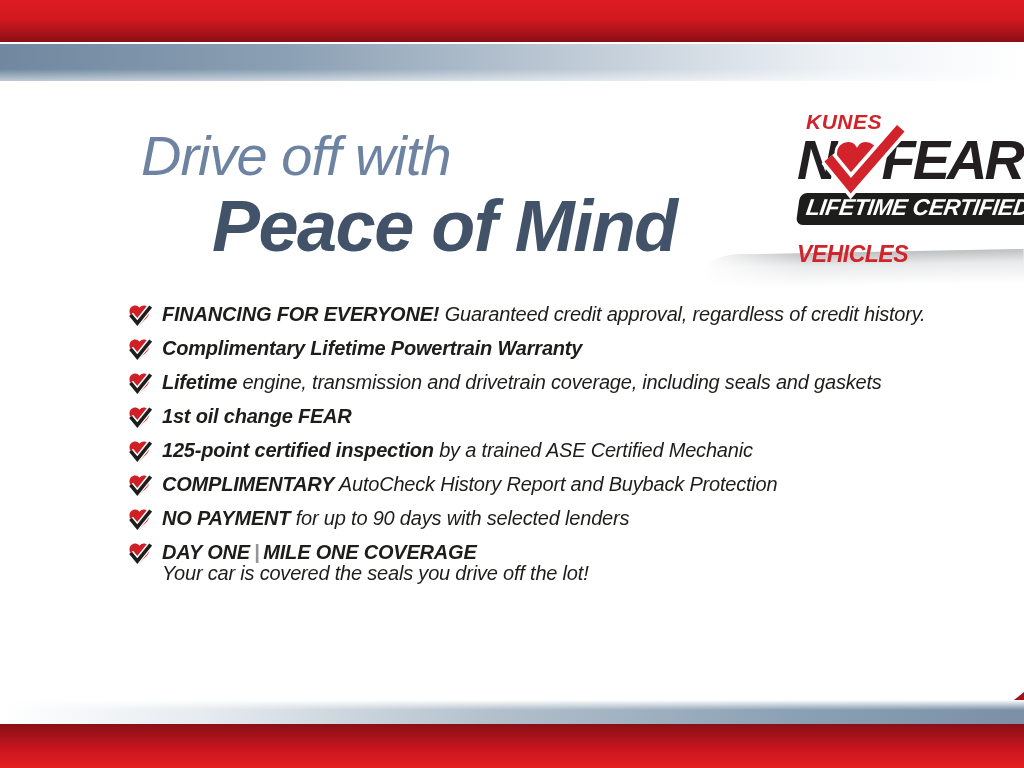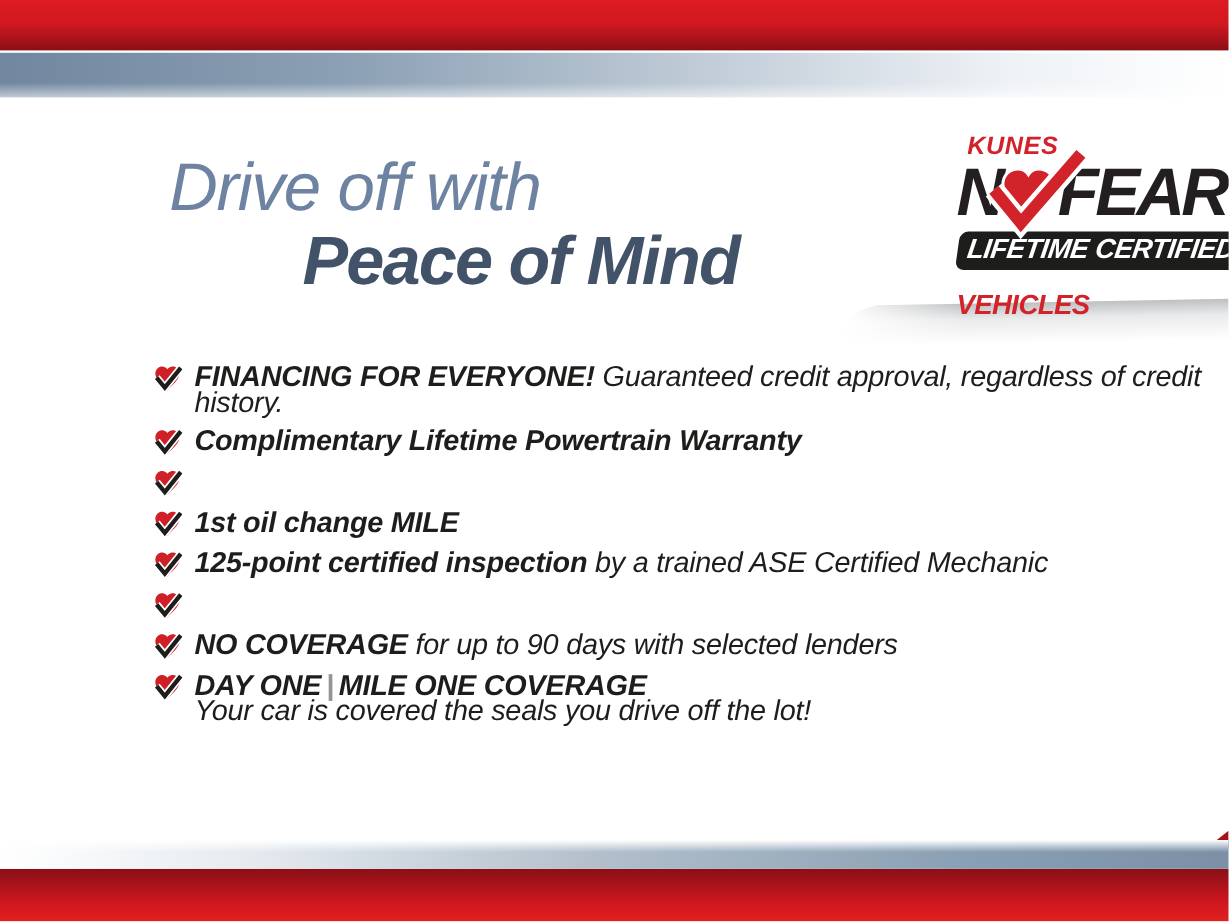--- a/index.html
+++ b/index.html
@@ -51,22 +51,22 @@
   }
 
   
   .h-line1 {
     position:absolute; left:141px; top:128px; z-index:1;
     font-style:italic; font-weight:400; font-size:56px; line-height:1;
     letter-spacing:-1px; color:#6d83a1; white-space:nowrap;
   }
   .h-line2 {
     position:absolute; left:212px; top:190px; z-index:1;
-    font-style:italic; font-weight:700; font-size:57px; line-height:1;
-    letter-spacing:-1.5px; color:#415269; white-space:nowrap;margin-left:40px;
+    font-style:italic; font-weight:700; font-size:72px; line-height:1;
+    letter-spacing:-1.5px; color:#415269; white-space:nowrap;
   }
 
   
   .logo { position:absolute; left:797px; top:111px; width:234px; z-index:1; }
   .logo-kunes {
     display:block; margin-left:9px;
     font-style:italic; font-weight:700; font-size:21px; line-height:1;
     letter-spacing:.5px; color:#d2232a;
   }
   .logo-row { display:flex; align-items:center; height:56px; margin-top:0; }
@@ -93,21 +93,21 @@
 
   
   .benefits {
     position:absolute; left:127px; top:304px; width:880px; z-index:1;
     list-style:none; margin:0; padding:0;
   }
   .benefit { display:flex; align-items:flex-start; margin-bottom:11px; }
   .b-icon { flex:none; width:25px; height:23px; margin-right:10px; margin-top:0; }
   .b-icon svg { display:block; }
   .b-text {
-    font-style:italic; font-size:24px; line-height:21px; color:#1d1d1b;
+    font-style:italic; font-size:20px; line-height:21px; color:#1d1d1b;
     letter-spacing:-.2px;
   }
   .b-text b { font-weight:700; }
   .pipe { color:#939598; font-weight:700; padding:0 4px; }
   .b-sub { display:block; }
 
   .heart-fill { fill:#cf2027; }
   .chk-under { fill:none; stroke:#ffffff; stroke-width:9; stroke-linejoin:miter; }
   .chk-over  { fill:none; stroke:#1d1d1b; stroke-width:5; stroke-linejoin:miter; }
 </style>
@@ -167,31 +167,32 @@
   </li>
 
   <li class="benefit">
     <span class="b-icon">
       <svg width="25" height="23" viewBox="0 0 34 32">
         <path class="heart-fill" d="M17 30 C13.5 24.5 3 18.5 3 10.5 C3 5 7 2 11 2 C13.8 2 16 3.7 17 5.2 C18 3.7 20.2 2 23 2 C27 2 31 5 31 10.5 C31 18.5 20.5 24.5 17 30 Z"></path>
         <path class="chk-under" d="M4.5 15 L14 26.5 L32.5 3.5"></path>
         <path class="chk-over" d="M4.5 15 L14 26.5 L32.5 3.5"></path>
       </svg>
     </span>
-  </li>
-
-  <li class="benefit">
-    <span class="b-icon">
-      <svg width="25" height="23" viewBox="0 0 34 32">
-        <path class="heart-fill" d="M17 30 C13.5 24.5 3 18.5 3 10.5 C3 5 7 2 11 2 C13.8 2 16 3.7 17 5.2 C18 3.7 20.2 2 23 2 C27 2 31 5 31 10.5 C31 18.5 20.5 24.5 17 30 Z"></path>
-        <path class="chk-under" d="M4.5 15 L14 26.5 L32.5 3.5"></path>
-        <path class="chk-over" d="M4.5 15 L14 26.5 L32.5 3.5"></path>
-      </svg>
-    </span>
-    <span class="b-text"><b>1st oil change MILE</b><span></span></span>
+    <span class="b-text"><b>Lifetime</b><span> engine, transmission and drivetrain coverage, including seals and gaskets</span></span>
+  </li>
+
+  <li class="benefit">
+    <span class="b-icon">
+      <svg width="25" height="23" viewBox="0 0 34 32">
+        <path class="heart-fill" d="M17 30 C13.5 24.5 3 18.5 3 10.5 C3 5 7 2 11 2 C13.8 2 16 3.7 17 5.2 C18 3.7 20.2 2 23 2 C27 2 31 5 31 10.5 C31 18.5 20.5 24.5 17 30 Z"></path>
+        <path class="chk-under" d="M4.5 15 L14 26.5 L32.5 3.5"></path>
+        <path class="chk-over" d="M4.5 15 L14 26.5 L32.5 3.5"></path>
+      </svg>
+    </span>
+    <span class="b-text"><b>1st oil change FEAR</b><span></span></span>
   </li>
 
   <li class="benefit">
     <span class="b-icon">
       <svg width="25" height="23" viewBox="0 0 34 32">
         <path class="heart-fill" d="M17 30 C13.5 24.5 3 18.5 3 10.5 C3 5 7 2 11 2 C13.8 2 16 3.7 17 5.2 C18 3.7 20.2 2 23 2 C27 2 31 5 31 10.5 C31 18.5 20.5 24.5 17 30 Z"></path>
         <path class="chk-under" d="M4.5 15 L14 26.5 L32.5 3.5"></path>
         <path class="chk-over" d="M4.5 15 L14 26.5 L32.5 3.5"></path>
       </svg>
     </span>
@@ -199,32 +200,33 @@
   </li>
 
   <li class="benefit">
     <span class="b-icon">
       <svg width="25" height="23" viewBox="0 0 34 32">
         <path class="heart-fill" d="M17 30 C13.5 24.5 3 18.5 3 10.5 C3 5 7 2 11 2 C13.8 2 16 3.7 17 5.2 C18 3.7 20.2 2 23 2 C27 2 31 5 31 10.5 C31 18.5 20.5 24.5 17 30 Z"></path>
         <path class="chk-under" d="M4.5 15 L14 26.5 L32.5 3.5"></path>
         <path class="chk-over" d="M4.5 15 L14 26.5 L32.5 3.5"></path>
       </svg>
     </span>
-  </li>
-
-
-  <li class="benefit">
-    <span class="b-icon">
-      <svg width="25" height="23" viewBox="0 0 34 32">
-        <path class="heart-fill" d="M17 30 C13.5 24.5 3 18.5 3 10.5 C3 5 7 2 11 2 C13.8 2 16 3.7 17 5.2 C18 3.7 20.2 2 23 2 C27 2 31 5 31 10.5 C31 18.5 20.5 24.5 17 30 Z"></path>
-        <path class="chk-under" d="M4.5 15 L14 26.5 L32.5 3.5"></path>
-        <path class="chk-over" d="M4.5 15 L14 26.5 L32.5 3.5"></path>
-      </svg>
-    </span>
-    <span class="b-text"><b>NO COVERAGE</b><span> for up to 90 days with selected lenders</span></span>
+    <span class="b-text"><b>COMPLIMENTARY</b><span> AutoCheck History Report and Buyback Protection</span></span>
+  </li>
+
+
+  <li class="benefit">
+    <span class="b-icon">
+      <svg width="25" height="23" viewBox="0 0 34 32">
+        <path class="heart-fill" d="M17 30 C13.5 24.5 3 18.5 3 10.5 C3 5 7 2 11 2 C13.8 2 16 3.7 17 5.2 C18 3.7 20.2 2 23 2 C27 2 31 5 31 10.5 C31 18.5 20.5 24.5 17 30 Z"></path>
+        <path class="chk-under" d="M4.5 15 L14 26.5 L32.5 3.5"></path>
+        <path class="chk-over" d="M4.5 15 L14 26.5 L32.5 3.5"></path>
+      </svg>
+    </span>
+    <span class="b-text"><b>NO PAYMENT</b><span> for up to 90 days with selected lenders</span></span>
   </li>
 
   <li class="benefit">
     <span class="b-icon">
       <svg width="25" height="23" viewBox="0 0 34 32">
         <path class="heart-fill" d="M17 30 C13.5 24.5 3 18.5 3 10.5 C3 5 7 2 11 2 C13.8 2 16 3.7 17 5.2 C18 3.7 20.2 2 23 2 C27 2 31 5 31 10.5 C31 18.5 20.5 24.5 17 30 Z"></path>
         <path class="chk-under" d="M4.5 15 L14 26.5 L32.5 3.5"></path>
         <path class="chk-over" d="M4.5 15 L14 26.5 L32.5 3.5"></path>
       </svg>
     </span>

